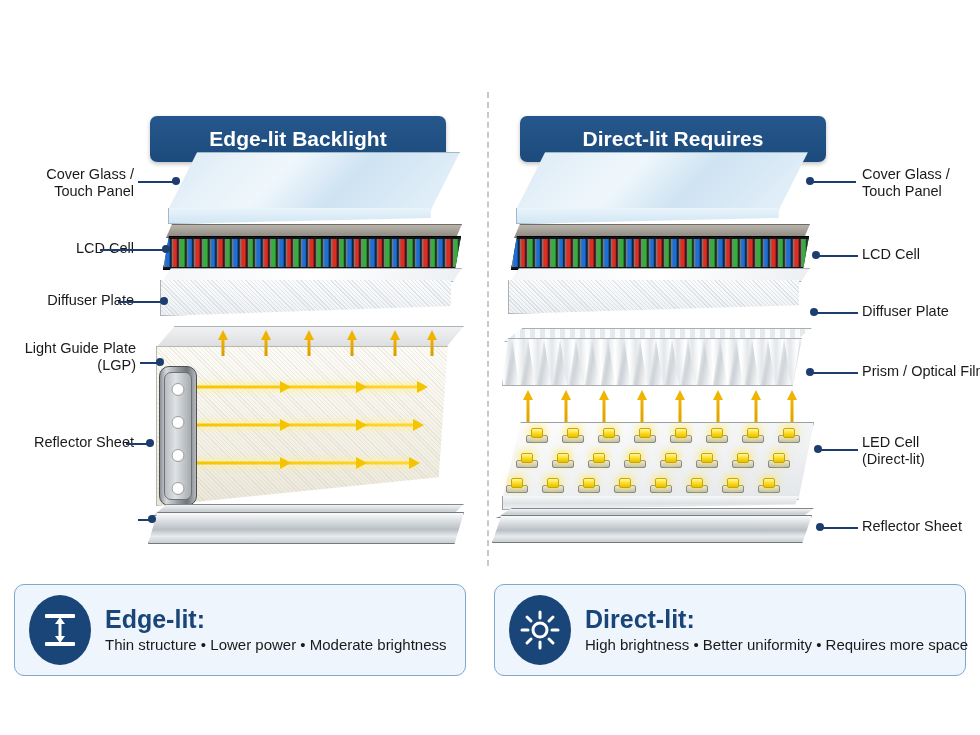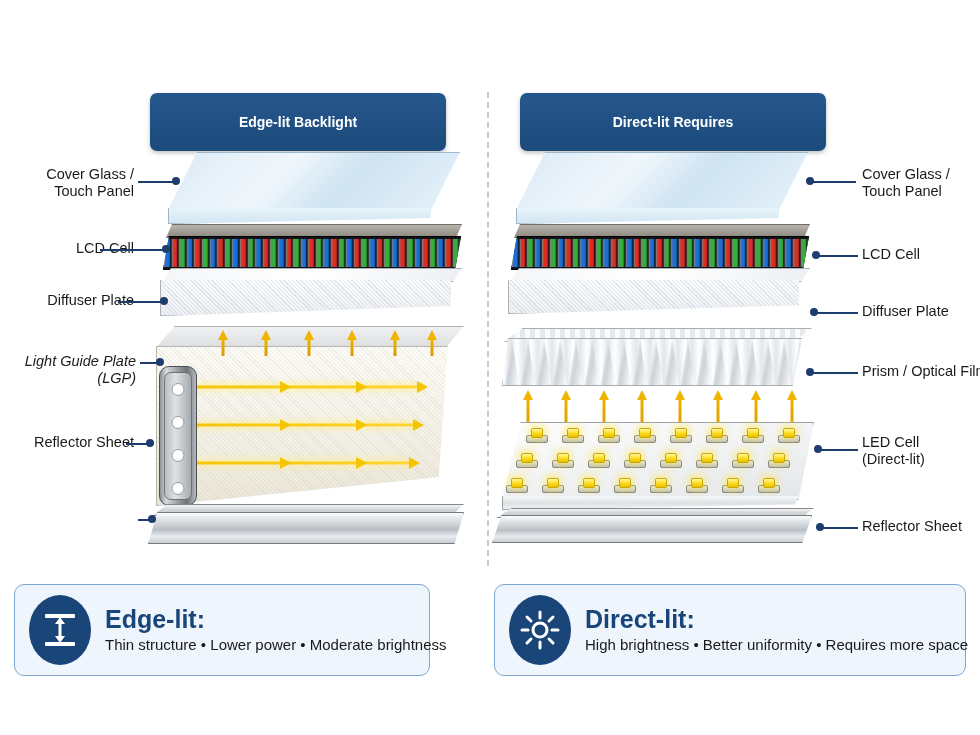--- a/index.html
+++ b/index.html
@@ -12,25 +12,26 @@
 
   
   .title {
     position:absolute; top:14px; left:0; width:980px;
     text-align:center; font-size:40px; font-weight:bold;
     color:#132c5e; letter-spacing:-0.5px;
   }
 
   
   .pill {
-    position:absolute; height:58px; border-radius:7px;
+    position:absolute; height:46px; border-radius:7px;
     background:linear-gradient(180deg,#26578c 0%,#1c4a7c 100%);
-    color:#ffffff; font-size:14px; font-weight:bold;
+    color:#ffffff; font-size:21px; font-weight:bold;
     display:flex; align-items:center; justify-content:center;
     box-shadow:0 2px 4px rgba(0,0,0,0.25);
+    margin-top:23px;
   }
   #pill-left  { left:150px; top:93px; width:296px; }
   #pill-right { left:520px; top:93px; width:306px; }
 
   
   .divider {
     position:absolute; left:487px; top:92px; width:0; height:474px;
     border-left:2px dashed #c9c9c9;
   }
 
@@ -207,21 +208,21 @@
     width:0; height:0; border-top:6px solid transparent;
     border-bottom:6px solid transparent; border-left:11px solid #f5c400;
   }
 
   
   .sumbox {
     position:absolute; height:92px; border-radius:10px;
     background:#eef5fc; border:1.5px solid #7fa8d0;
     display:flex; align-items:center; padding:0 14px;
   }
-  #sum-left  { left:14px;  top:584px; width:416px; }
+  #sum-left  { left:14px;  top:584px; width:452px; }
   #sum-right { left:494px; top:584px; width:472px; }
   .badge {
     width:62px; height:70px; border-radius:50%;
     background:#1a4578; flex:0 0 auto;
     display:flex; align-items:center; justify-content:center;
     margin-right:14px;
   }
   .sumtext { display:flex; flex-direction:column; }
   .sumtitle { font-size:25px; font-weight:bold; color:#1a4578; line-height:30px; }
   .sumdesc  { font-size:15px; color:#1a1a1a; line-height:22px; white-space:nowrap; }
@@ -608,21 +609,21 @@
   </div>
   <div class="leader" style="left:100px; top:249px; width:68px;"></div>
   <div class="dot" style="left:162px; top:245px;"></div>
 
   <div class="lab l" style="left:14px; top:292px; width:120px;">
     <div>Diffuser Plate</div>
   </div>
   <div class="leader" style="left:118px; top:301px; width:48px;"></div>
   <div class="dot" style="left:160px; top:297px;"></div>
 
-  <div class="lab l" style="left:8px; top:353px; width:128px;font-style:italic;">
+  <div class="lab l" style="left:8px; top:340px; width:128px;">
     <div>Light Guide Plate</div>
     <div>(LGP)</div>
   </div>
   <div class="leader" style="left:140px; top:362px; width:22px;"></div>
   <div class="dot" style="left:156px; top:358px;"></div>
 
   <div class="lab l" style="left:14px; top:434px; width:120px;">
     <div>Reflector Sheet</div>
   </div>
   <div class="leader" style="left:126px; top:443px; width:26px;"></div>

